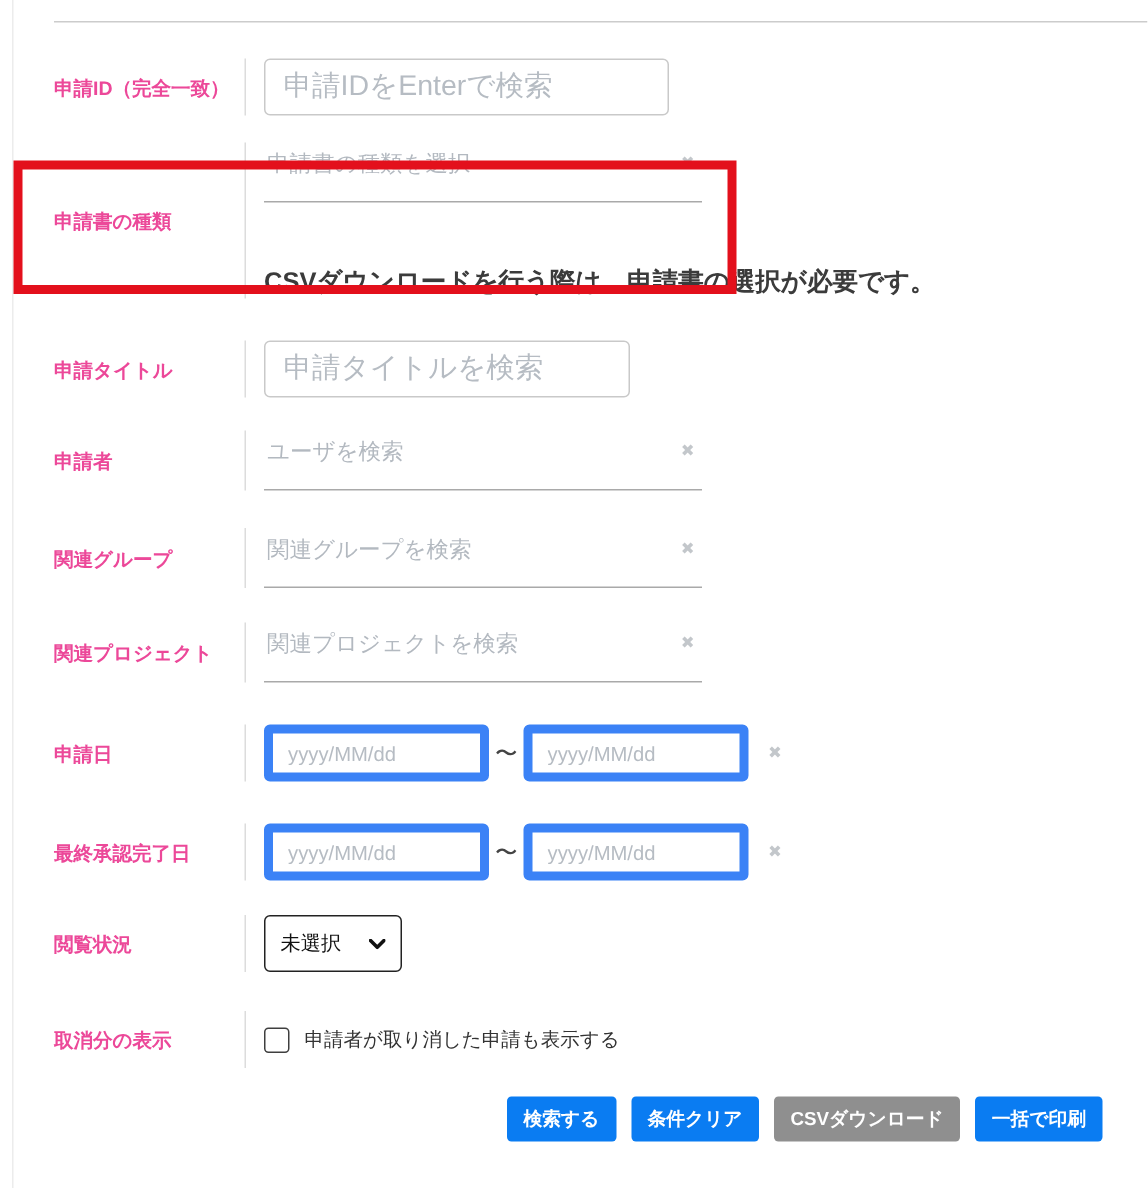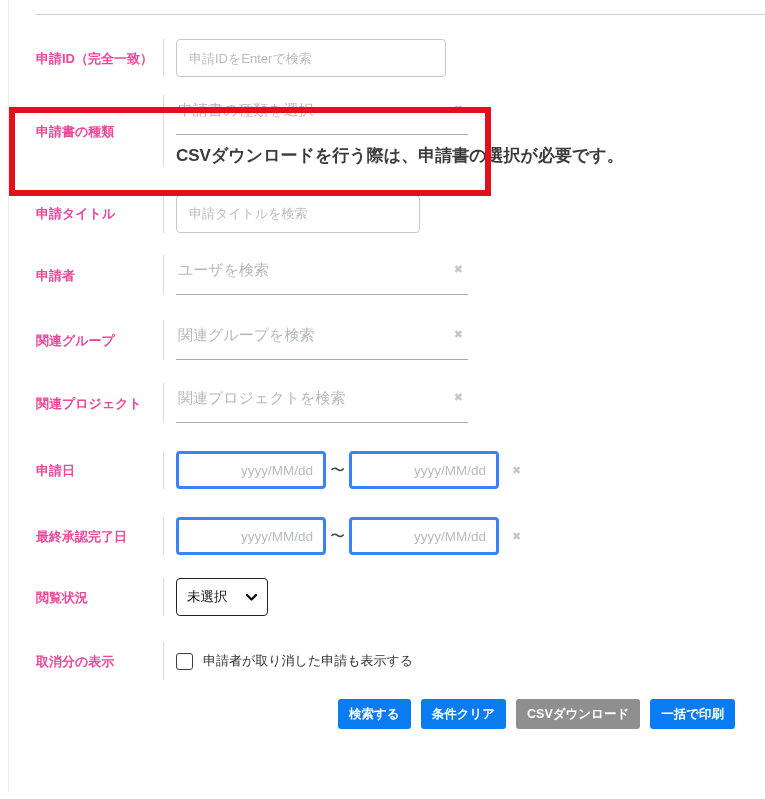--- a/index.html
+++ b/index.html
@@ -45,32 +45,32 @@
   }
   .row-content {
     border-left: 1px solid #dcdcdc;
     padding-left: 12px;
     display: flex;
     align-items: center;
     align-self: stretch;
     flex: 1 1 auto;
     min-height: 38px;
   }
-  .row-content.column { flex-direction: column; align-items: flex-start; justify-content: center; }
+  .row-content.column { flex-direction: column; align-items: flex-start; justify-content: center; gap: 32px; }
   
   .mb18 { margin-bottom: 18px; } .mb28 { margin-bottom: 28px; }
-  .mb22 { margin-bottom: 22px; font-family: Liberation Mono, monospace; } .mb25 { margin-bottom: 25px; }
+  .mb22 { margin-bottom: 22px; } .mb25 { margin-bottom: 25px; }
   .mb23 { margin-bottom: 23px; } .mb26 { margin-bottom: 26px; }
 
   .box-input {
     height: 38px;
     border: 1px solid #c9c9c9;
     border-radius: 4px;
     padding: 0 12px;
-    font-size: 13px;
+    font-size: 19px;
     color: #404040;
     outline: none;
     font-family: inherit;
   }
   .box-input::placeholder, .date-input::placeholder { color: #b6bcc3; opacity: 1; }
   .w270 { width: 270px; }
   .w282 { width: 244px; }
   .wide-input { width: calc(100% + 6px); }
 
   .underline-wrap {
@@ -104,28 +104,27 @@
   .helper-text {
     margin-top: 9px;
     font-size: 17px;
     font-weight: 700;
     color: #3b3b3b;
     white-space: nowrap;
   }
   .date-input {
     width: 150px;
     height: 38px;
-    border: 3px solid #3b82f6;
+    border: 6px solid #3b82f6;
     border-radius: 4px;
     padding: 0 10px;
     font-size: 13.5px;
     color: #333;
     outline: none;
     font-family: inherit;
-    text-align: right;
   }
   .date-sep {
     font-size: 15px;
     color: #444;
     margin: 0 4px;
   }
   .date-clear {
     position: static;
     margin-left: 13px;
     color: #c3c7cb;

